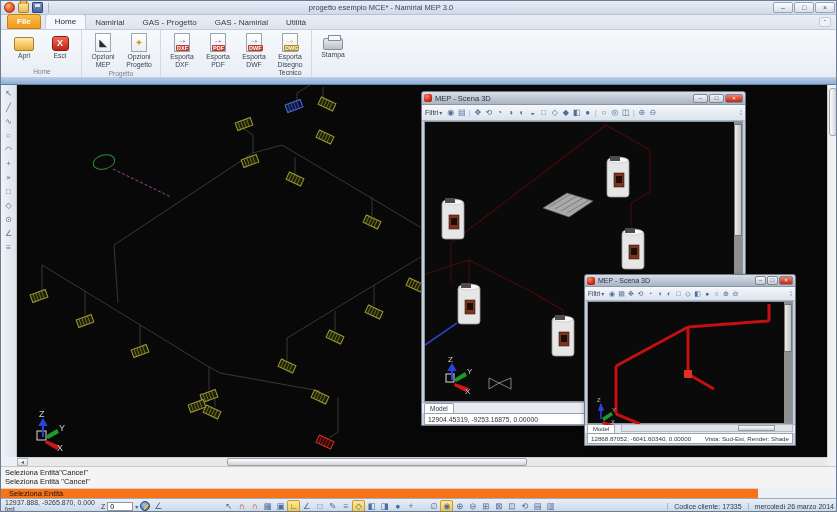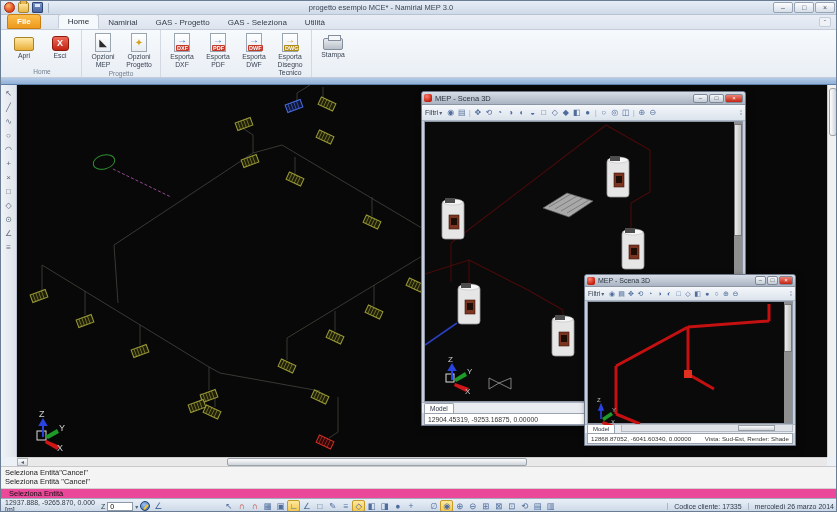--- a/index.html
+++ b/index.html
@@ -22,21 +22,21 @@
   #win-title{position:absolute;top:2px;left:0;width:760px;text-align:center;font-size:7.5px;color:#3c4656;}
   .wc{position:absolute;top:1px;display:flex;}
   .wc-btn{width:20px;height:11px;margin-left:1px;border:1px solid #98a4b4;border-radius:2px;
     background:linear-gradient(#fdfdfe,#d7dfe9);font-size:7px;line-height:9px;text-align:center;color:#44505f;}
 
   
   #tabrow{left:0;top:14px;width:837px;height:15px;background:linear-gradient(#e9eef5,#dde4ee);
     border-bottom:1px solid #c3ccd8;display:flex;align-items:flex-end;padding-left:6px;}
   .rtab{font-size:8px;color:#333c4a;padding:2px 9px 2px 9px;border-radius:3px 3px 0 0;}
   .rtab.file{background:linear-gradient(#fbbf4e,#ee9a1c);color:#fff;border:1px solid #c87d10;
-    font-weight:bold;margin-right:17px;}
+    font-weight:bold;margin-right:4px;}
   .rtab.active{background:#f6f9fc;border:1px solid #c3ccd8;border-bottom:1px solid #f6f9fc;color:#1f2733;}
   #ribbon-min{position:absolute;right:5px;top:16px;width:12px;height:10px;font-size:7px;line-height:9px;
     text-align:center;color:#5a6878;border:1px solid #c3ccd8;border-radius:2px;background:#eef2f7;}
 
   
   #ribbon{left:0;top:29px;width:837px;height:48px;background:linear-gradient(#f7fafc,#e9eef5);
     border-bottom:1px solid #c3ccd8;display:flex;align-items:stretch;padding-left:2px;}
   .rgroup{display:flex;flex-direction:column;border-right:1px solid #d2d9e2;padding:1px 3px 0 3px;}
   .rgroup-btns{display:flex;flex:1;align-items:flex-start;}
   .rgroup-label{font-size:6.5px;color:#73808f;text-align:center;padding:1px 0 2px 0;}
@@ -99,21 +99,21 @@
   .fw-coordrow{height:12px;background:#fff;border:1px solid #9aa4b0;margin:0 2px 2px 2px;
     display:flex;align-items:center;font-size:6.8px;color:#333;padding:0 3px;justify-content:space-between;}
 
   
   #hscroll{left:16px;top:456px;width:810px;height:9px;background:#e9e9e9;border-top:1px solid #cfcfcf;}
   #hscroll .larrow{position:absolute;left:0;top:0;width:11px;height:8px;background:linear-gradient(#fcfcfc,#d8dce1);
     border:1px solid #aab1ba;font-size:6px;line-height:7px;text-align:center;color:#55606c;}
   #hscroll .hthumb{position:absolute;left:210px;top:0;width:300px;height:8px;background:linear-gradient(#fcfcfc,#cfd4da);border:1px solid #9aa2ac;border-radius:2px;}
   #history{left:0;top:465px;width:837px;height:22px;background:#f4f4f4;border-top:1px solid #c9c9c9;
     padding:1px 0 0 4px;font-size:7.5px;color:#222;line-height:9px;}
-  #cmdline{left:0;top:487px;width:837px;height:10px;background:#ec4899;border-top:1px solid #d2d2d2;
+  #cmdline{left:0;top:487px;width:757px;height:10px;background:#f97316;border-top:1px solid #d2d2d2;
     font-size:7.5px;color:#111;line-height:10px;padding-left:8px;}
 
   
   #statusbar{left:0;top:497px;width:837px;height:15px;background:linear-gradient(#e9eff7,#c9d6e6);
     border-top:1px solid #9fabbc;display:flex;align-items:center;font-size:7px;color:#2e3a49;padding:0 4px;}
   #sb-coords{width:96px;}
   #sb-zwrap{display:flex;align-items:center;gap:2px;}
   #sb-zwrap input{width:26px;height:9px;font-size:7px;border:1px solid #8e99a8;padding:0 2px;font-family:"Liberation Sans",sans-serif;}
   .sb-dd{font-size:6px;color:#54637a;}
   .sb-compass{width:10px;height:10px;border-radius:50%;background:radial-gradient(circle at 40% 35%,#9ec3ef,#2d5fa8);border:1px solid #1d4075;position:relative;}
@@ -150,21 +150,21 @@
   <div class="abs" id="tabrow">
 
       <div class="rtab file">File</div>
 
       <div class="rtab active">Home</div>
 
       <div class="rtab">Namirial</div>
 
       <div class="rtab">GAS - Progetto</div>
 
-      <div class="rtab">GAS - Seleziona</div>
+      <div class="rtab">GAS - Namirial</div>
 
       <div class="rtab">Utilità</div>
     </div>
   <div class="abs" id="ribbon-min">ˆ</div>
 
   <div class="abs" id="ribbon">
     <div class="rgroup">
       <div class="rgroup-btns">
 
           <div class="rbtn">

